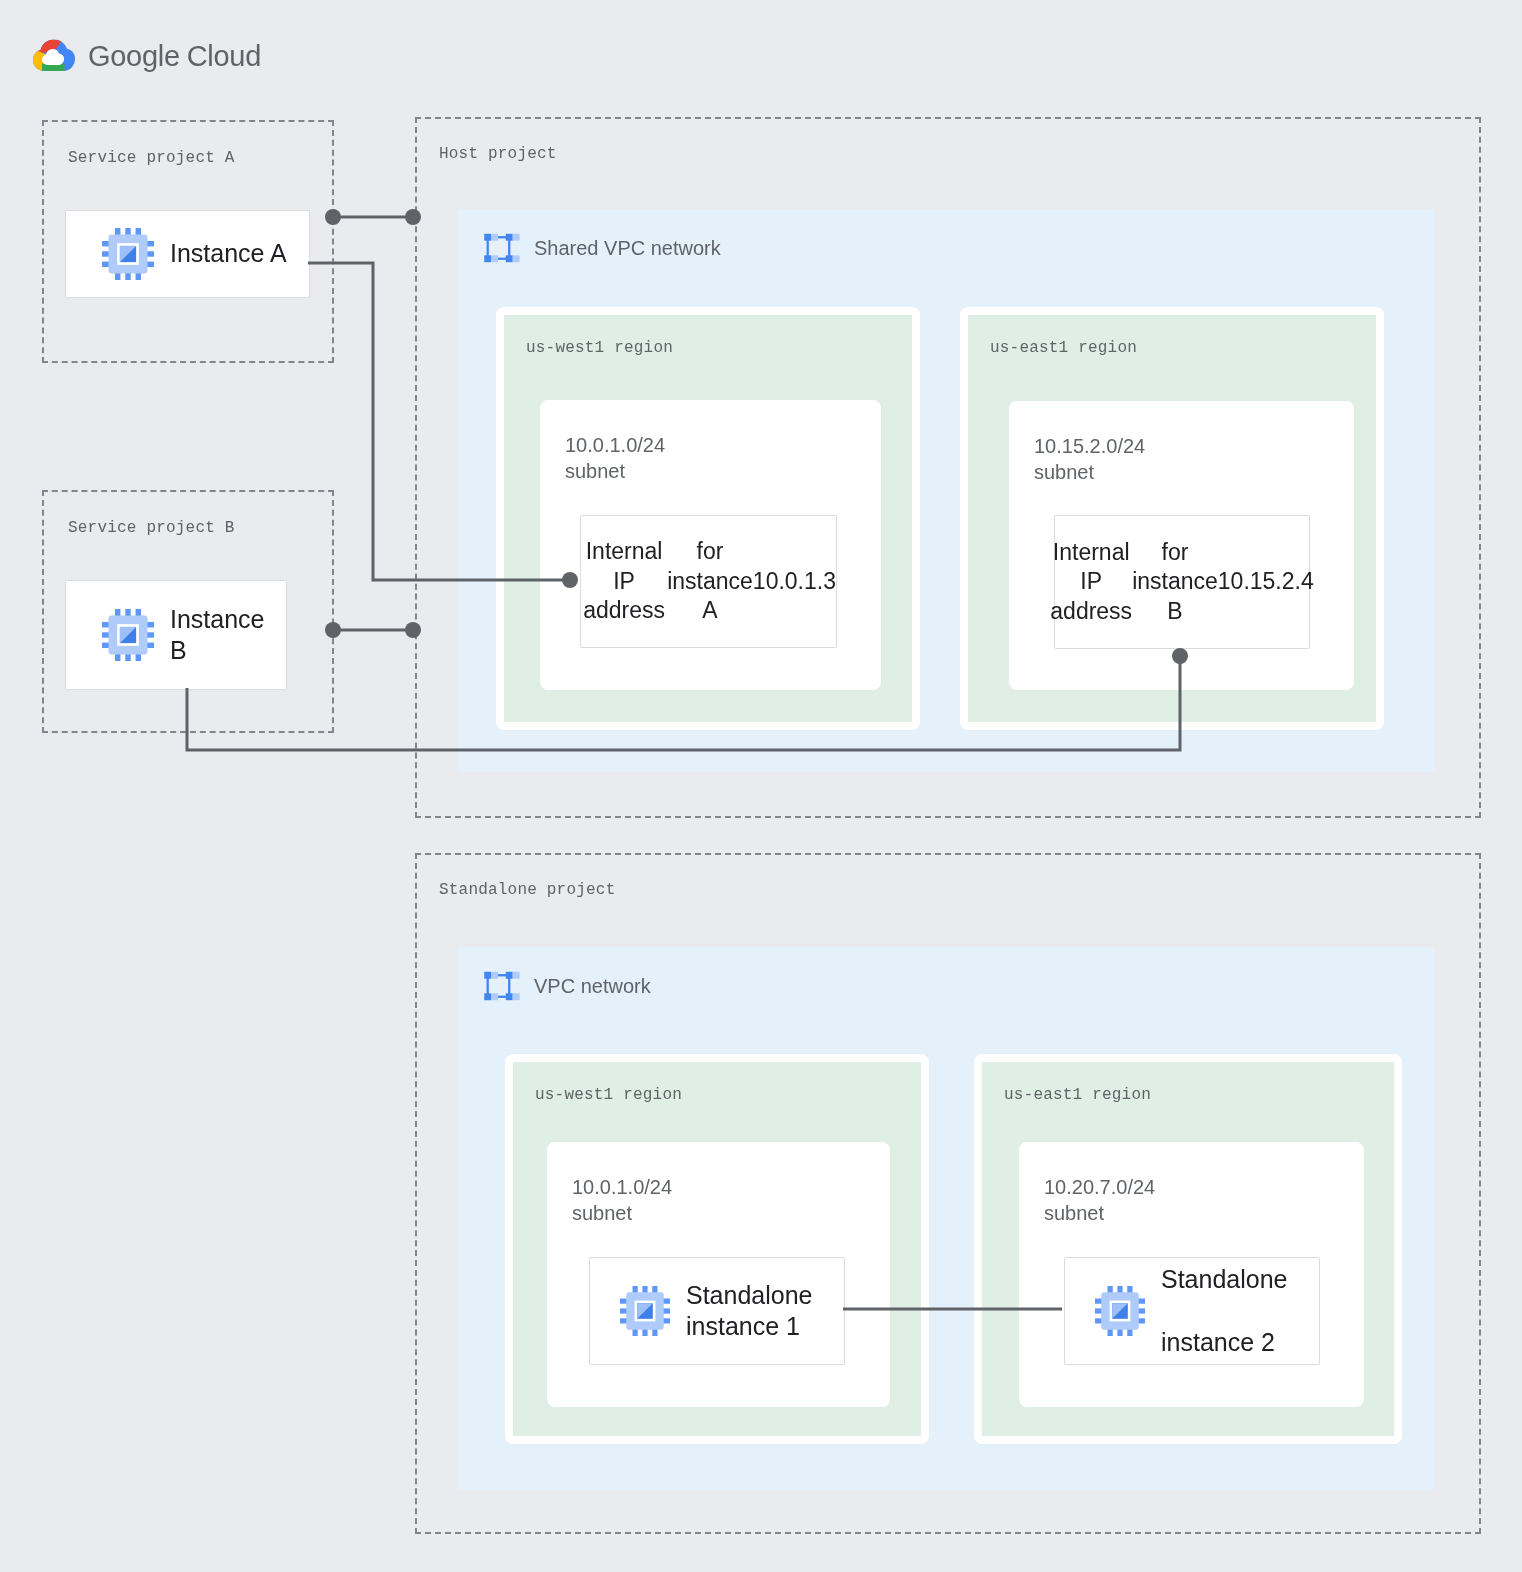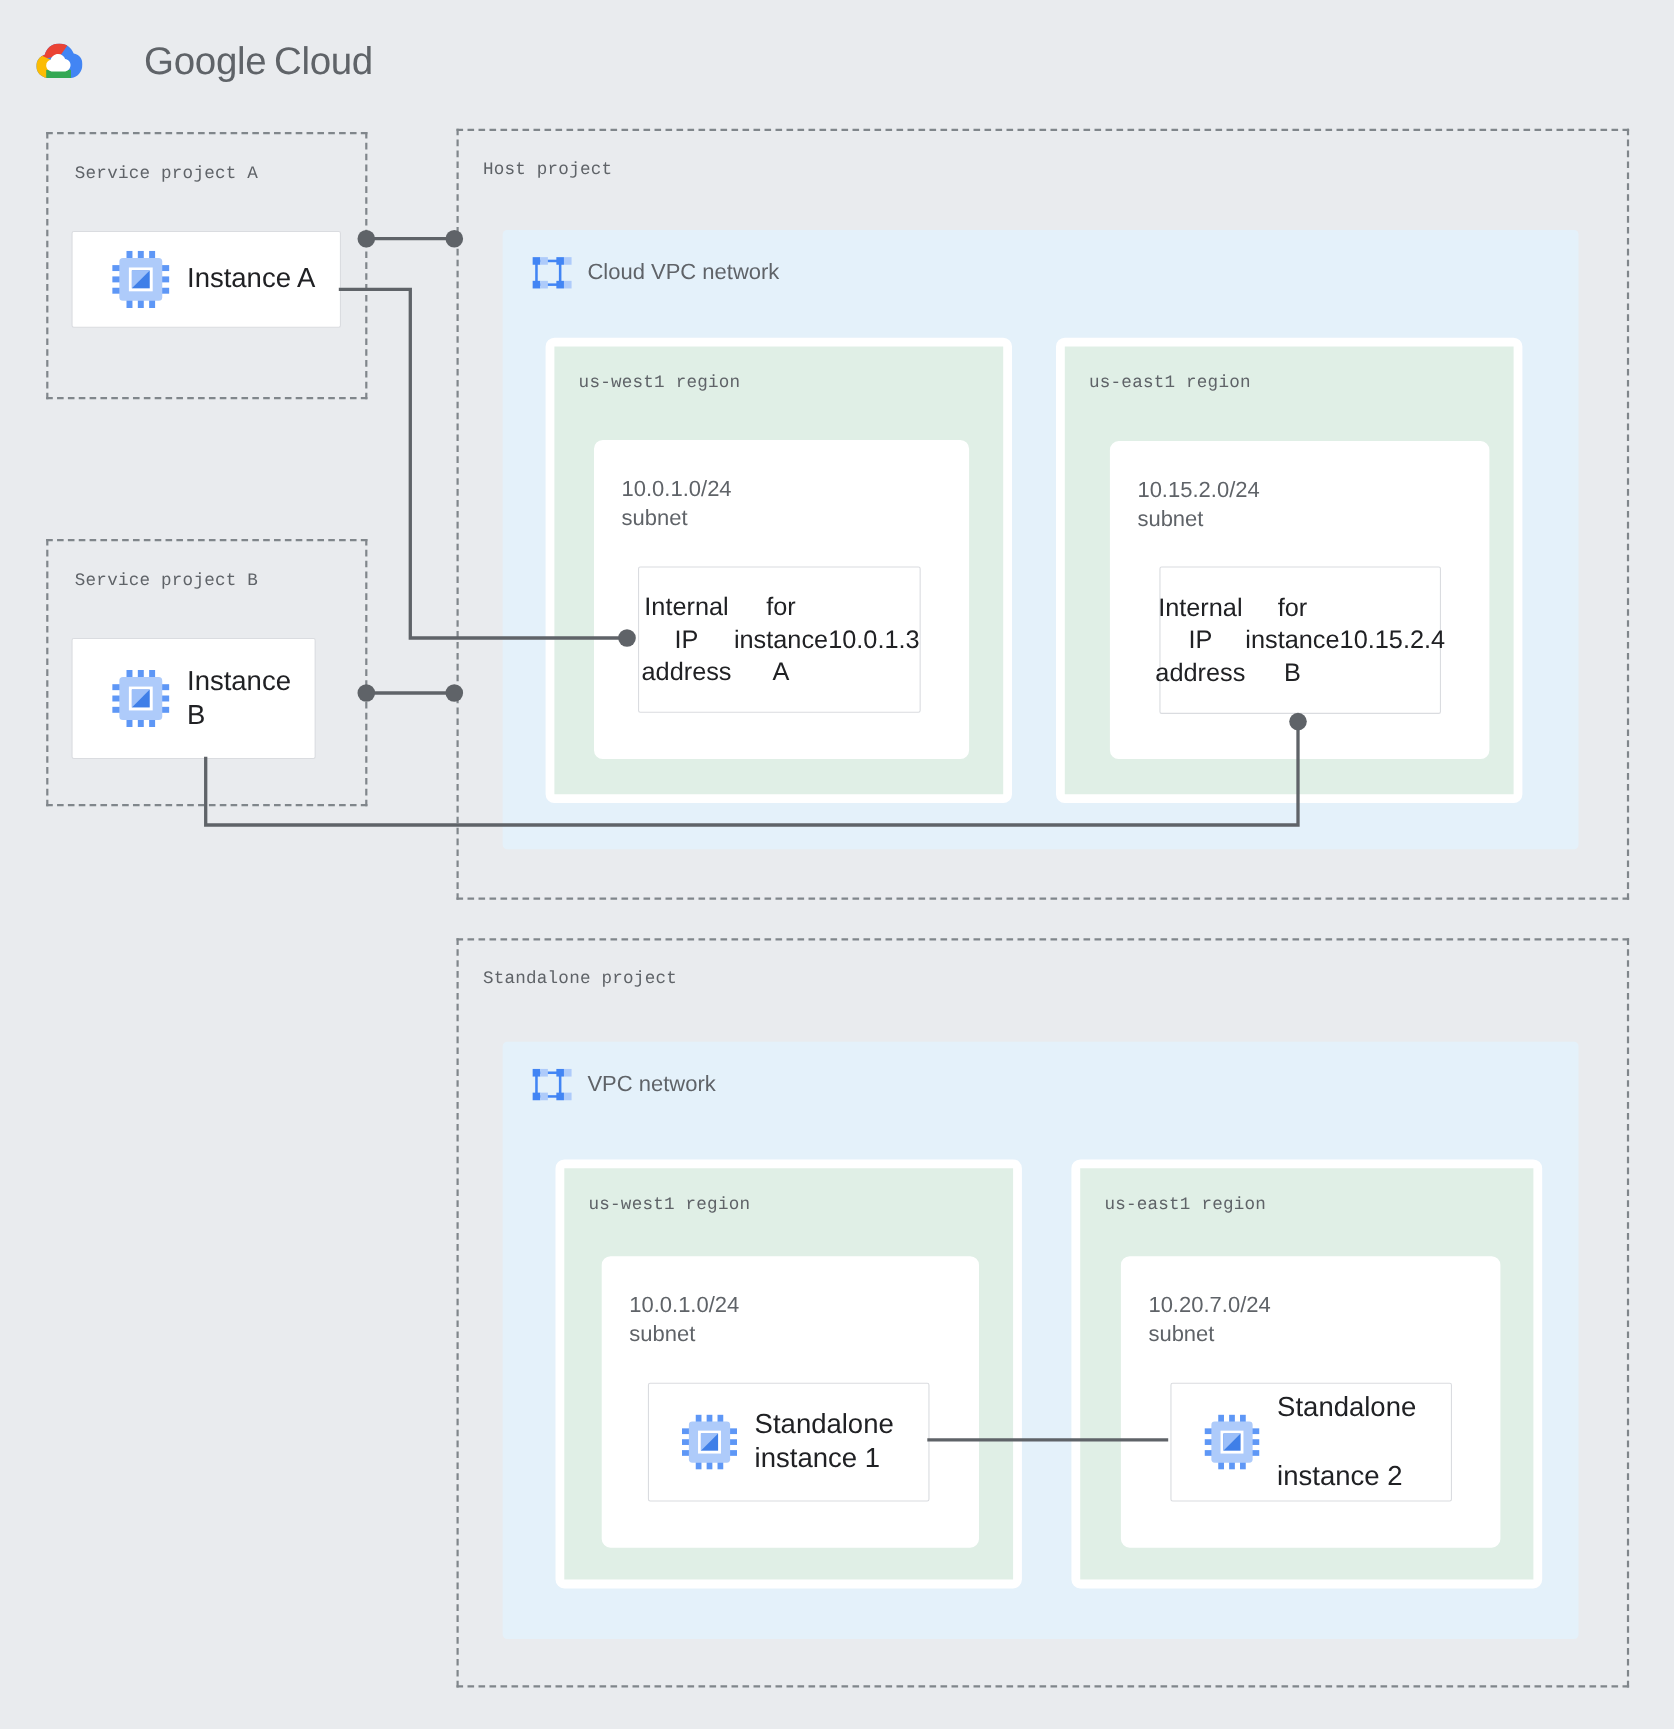--- a/index.html
+++ b/index.html
@@ -92,21 +92,21 @@
     font-size:20px;
     color:#5F6368;
     white-space:nowrap;
   }
   
   #logo{
     position:absolute;left:30px;top:36px;
     display:flex;align-items:center;gap:10px;
   }
   #logo .logo-text{
-    font-size:35px;color:#5F6368;letter-spacing:-0.3px;margin-left:43px;
+    font-size:29px;color:#5F6368;letter-spacing:-0.3px;
   }
   #logo .logo-text .g{font-weight:500;margin-right:7px;}
   #logo .logo-text .c{font-weight:400;}
   svg{display:block;}
   #connectors{
     position:absolute;left:0;top:0;
     pointer-events:none;
   }
 </style>
 </head>
@@ -199,21 +199,21 @@
             <rect x="5.5" y="33.5" width="9" height="9"></rect>
               <rect x="33.5" y="33.5" width="9" height="9"></rect>
           </g>
           <g fill="#AECBFA">
             <rect x="14.5" y="5.5" width="9" height="9"></rect>
               <rect x="42.5" y="5.5" width="9" height="9"></rect>
             <rect x="14.5" y="33.5" width="9" height="9"></rect>
               <rect x="42.5" y="33.5" width="9" height="9"></rect>
           </g>
         </svg>
-        <span class="net-label">Cloud VPC network</span>
+        <span class="net-label">Shared VPC network</span>
       </div>
 
       <div class="region-box" style="left:39px;top:98px;width:424px;height:423px;">
         <div class="zone-label" style="left:22px;top:24px;">us-west1 region</div>
         <div class="subnet-box" style="left:36px;top:85px;width:341px;height:290px;">
           <div class="subnet-label" style="left:17px;top:24px;">
             <span>10.0.1.0/24</span><br>
             <span>subnet</span>
           </div>
           <div class="ip-card" style="left:32px;top:107px;width:257px;height:133px;">

